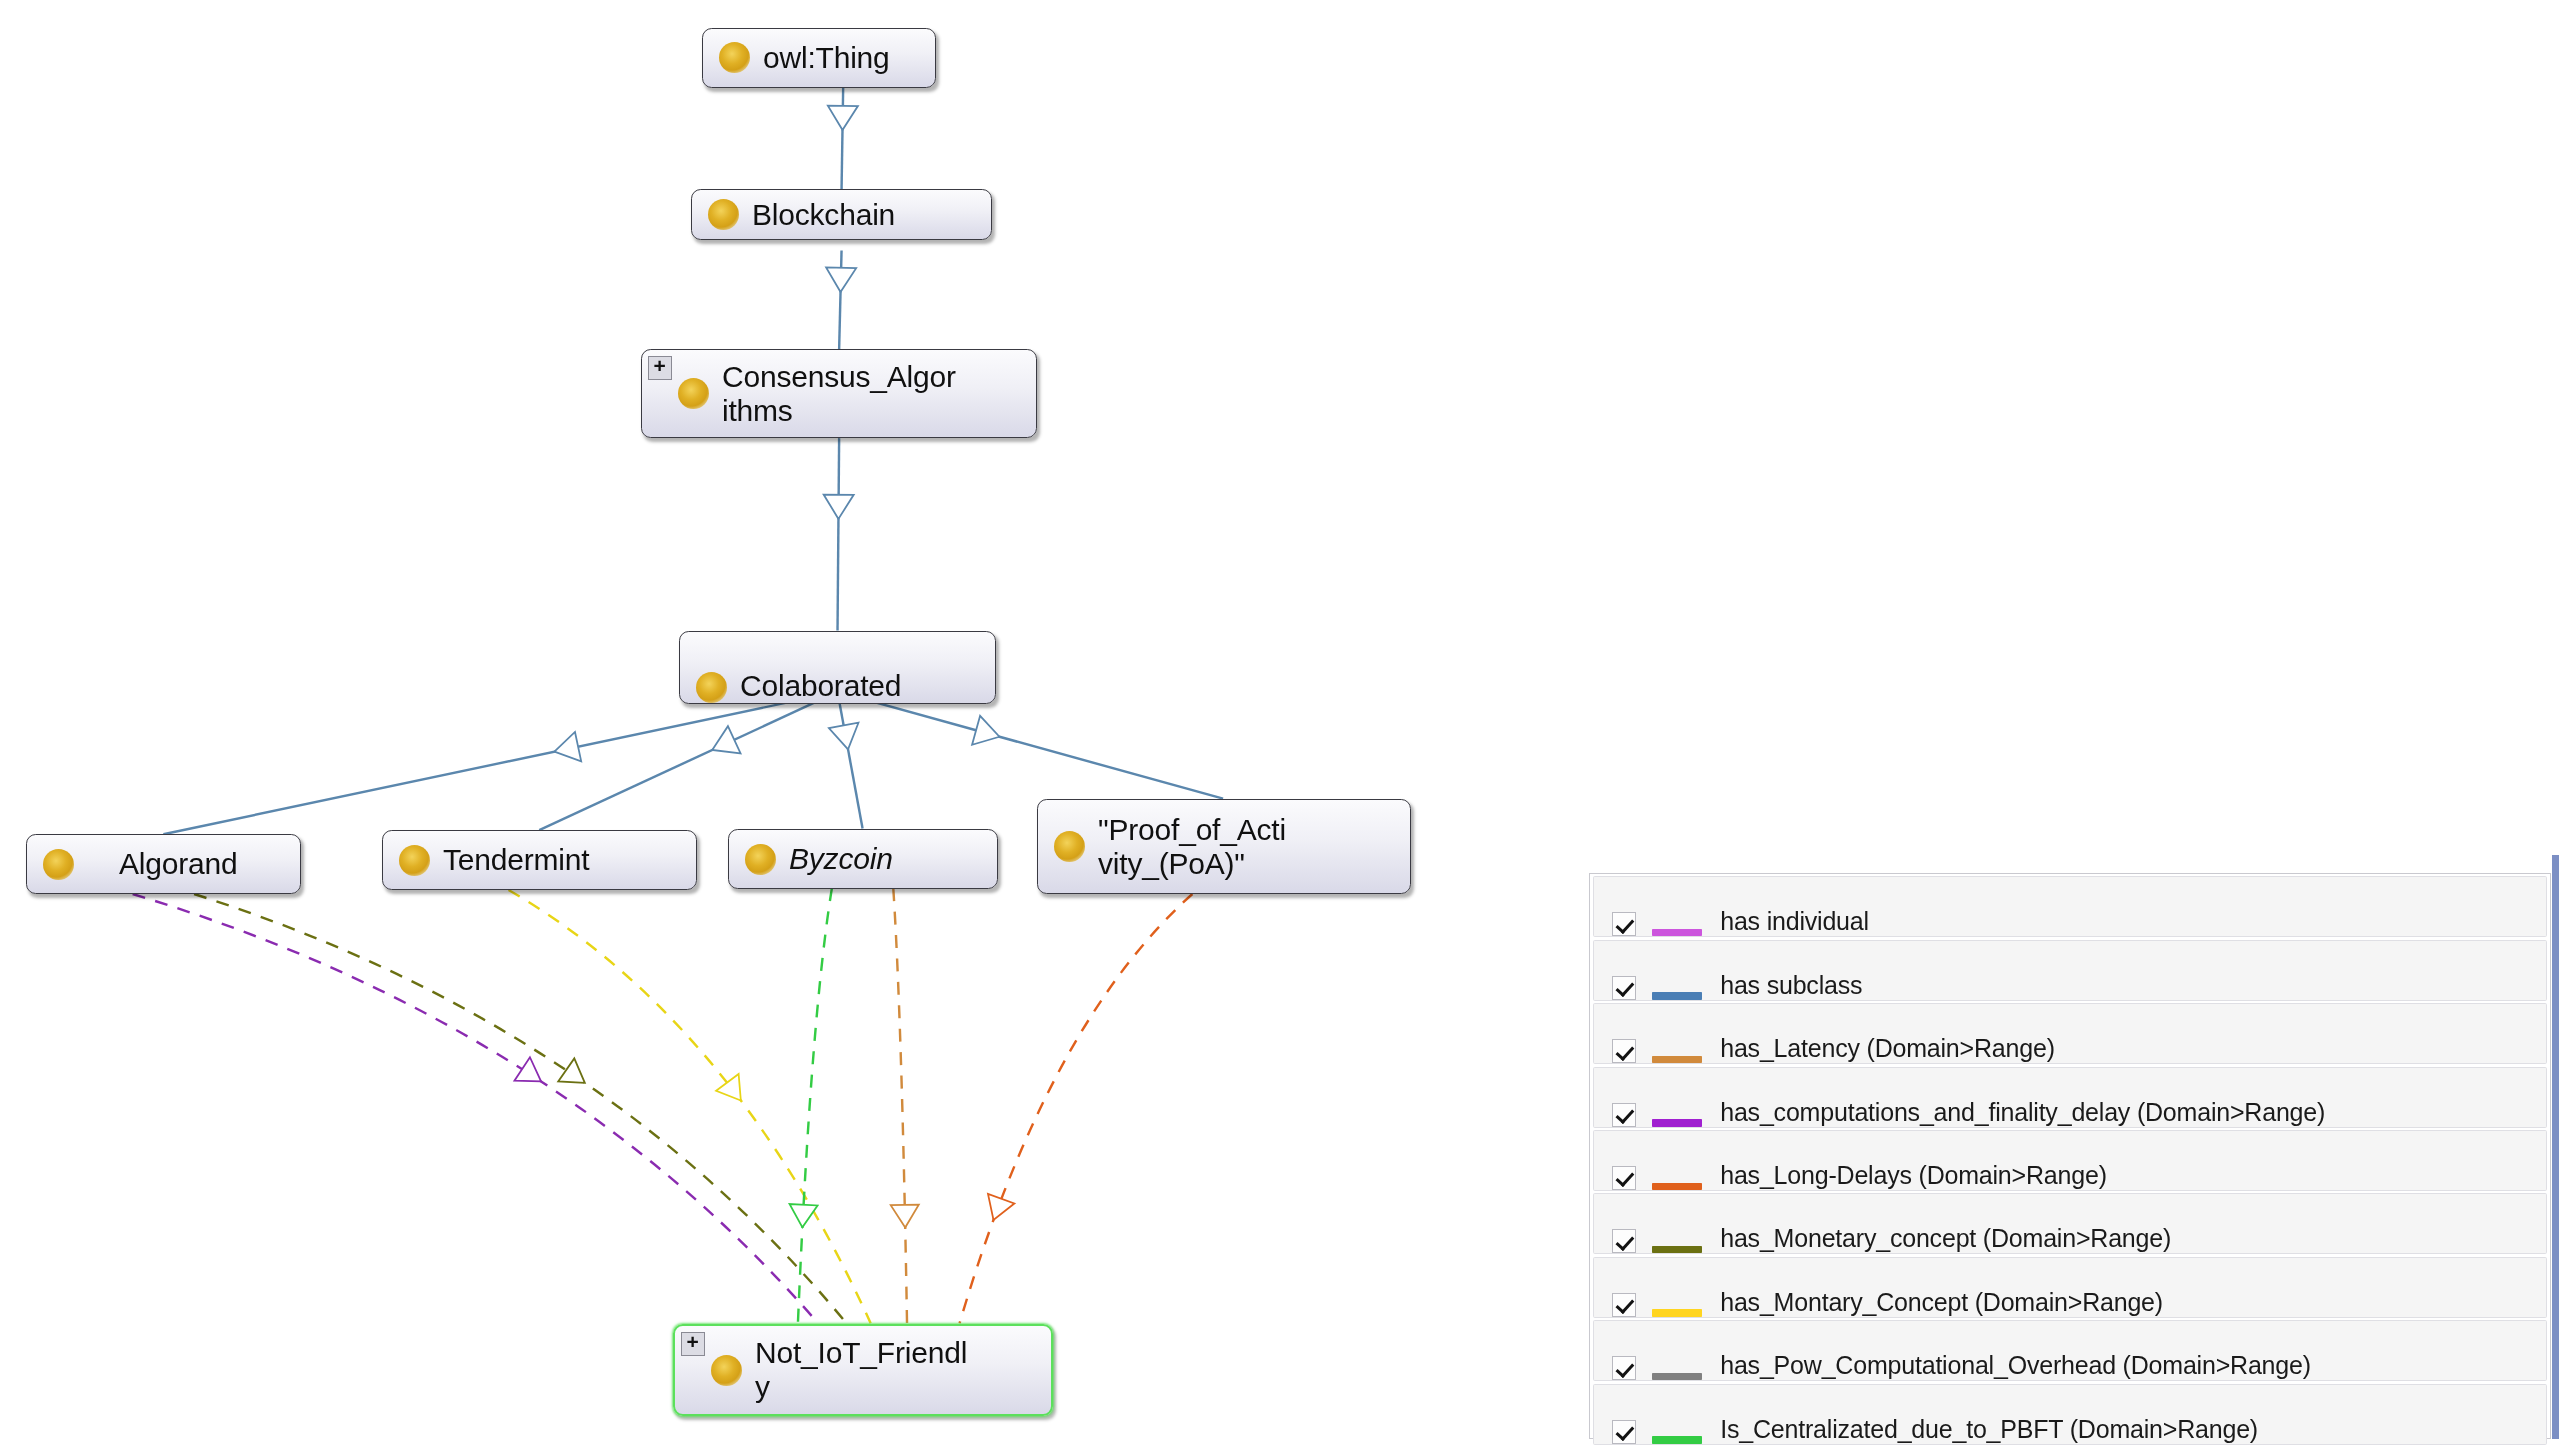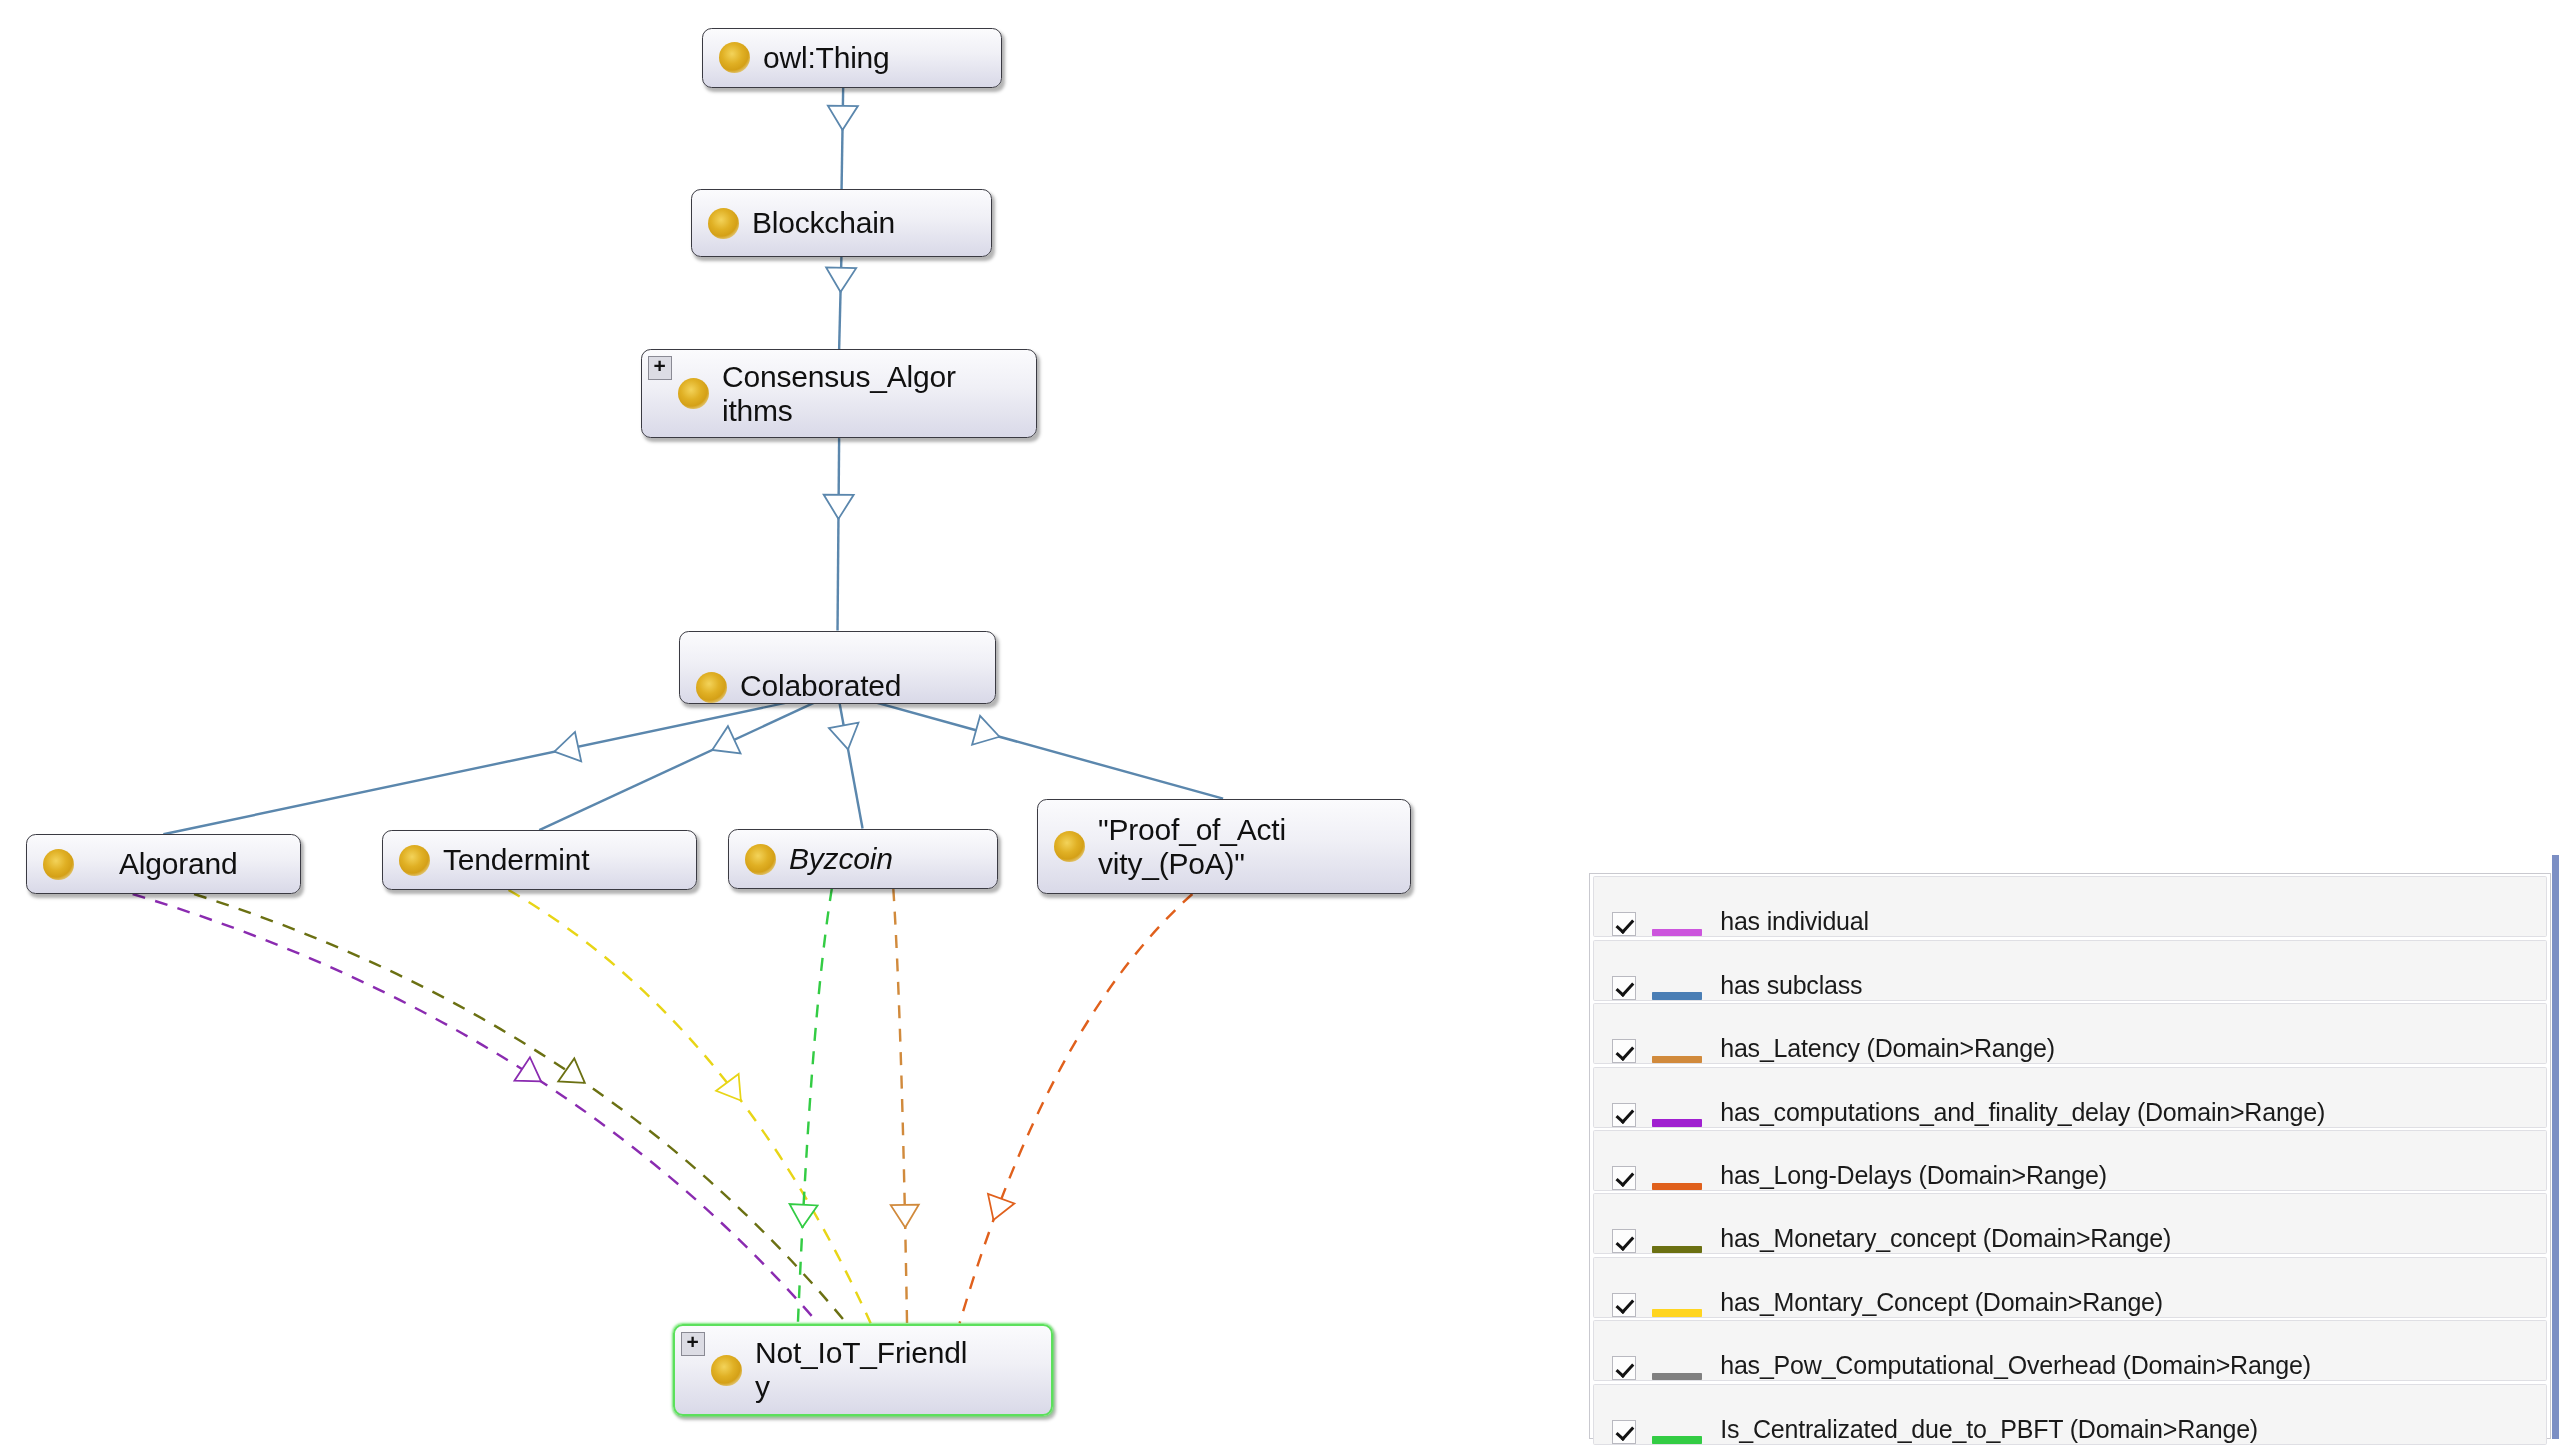--- a/index.html
+++ b/index.html
@@ -124,25 +124,25 @@
       <path d="M 1029 1099 Q 1002.96 1260.4 987 1637" fill="none" stroke="#33CC44" stroke-width="3" stroke-dasharray="16 13"></path>
       <polygon points="992.55712890625,1518.3564453125 976.6465645305013,1489.5081604198906 1011.3214526834277,1491.2774912487764" fill="#ffffff" stroke="#33CC44" stroke-width="2.2"></polygon>
       <path d="M 1105 1099 Q 1115.54 1260.4 1122 1637" fill="none" stroke="#D18A3C" stroke-width="3" stroke-dasharray="16 13"></path>
       <polygon points="1119.749755859375,1518.5933837890625 1101.814129338375,1490.9585705763916 1136.5266965538162,1490.2401853639253" fill="#ffffff" stroke="#D18A3C" stroke-width="2.2"></polygon>
       <path d="M 1105 1099 Q NaN 1260.4 NaN 1637" fill="none" stroke="#808080" stroke-width="3" stroke-dasharray="16 13"></path>
       <polygon points="1105,1099 1105,1099 1105,1099" fill="#ffffff" stroke="#808080" stroke-width="2.2"></polygon>
       <path d="M 1475 1106 Q 1296.44 1265.3 1187 1637" fill="none" stroke="#E0601C" stroke-width="3" stroke-dasharray="16 13"></path>
       <polygon points="1228.95703125,1509.20166015625 1222.157006876446,1476.966132108472 1254.806467666415,1488.7767675750458" fill="#ffffff" stroke="#E0601C" stroke-width="2.2"></polygon>
     </svg>
   <div id="node-layer">
-      <div class="node" style="left: 702px; top: 27.5px; width: 300px; height: 60px;">
+      <div class="node" style="left: 702px; top: 27.5px; width: 234px; height: 60px;">
         <div class="node-dot"></div>
         <div class="node-label">owl:Thing</div>
       </div>
-      <div class="node" style="left: 691px; top: 189px; width: 301px; height: 68px;">
+      <div class="node" style="left: 691px; top: 189px; width: 301px; height: 51px;">
         <div class="node-dot"></div>
         <div class="node-label">Blockchain</div>
       </div>
       <div class="node" style="left: 641px; top: 349px; width: 396px; height: 89px; padding-left: 36px;">
         <div class="expander">
           <span>+</span>
         </div>
         <div class="node-dot"></div>
         <div class="node-label">Consensus_Algor
 ithms</div>

